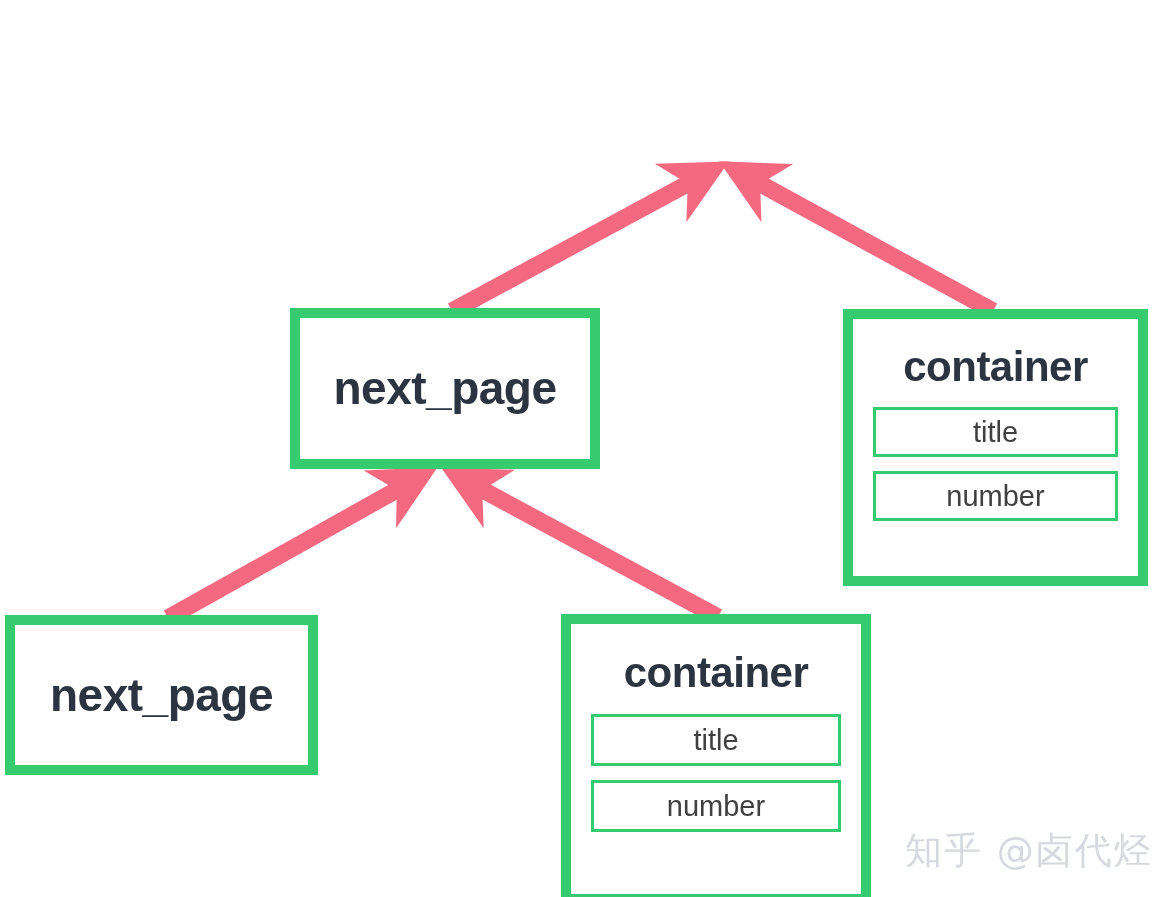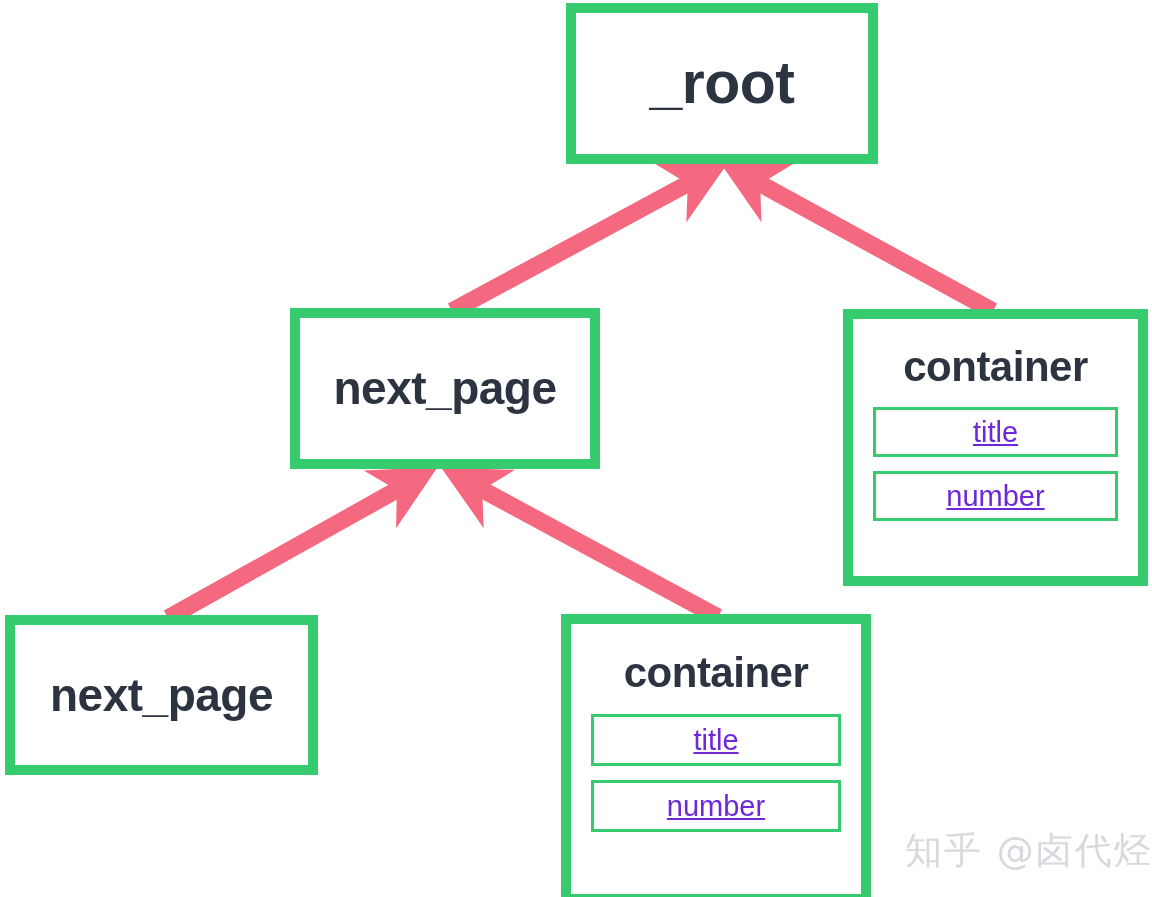--- a/index.html
+++ b/index.html
@@ -49,24 +49,23 @@
     width: 100%;
     box-sizing: border-box;
     display: flex;
     flex-direction: column;
     align-items: stretch;
   }
   .field {
     box-sizing: border-box;
     border: 3px solid #35cb6e;
     background: #ffffff;
-    color: #6d28d9;
+    color: #404040;
     text-align: center;
     white-space: nowrap;
-    text-decoration: underline;
   }
 
   
   #node-root {
     left: 566px; top: 3px; width: 312px; height: 161px;
   }
   #node-root .node-label { font-size: 59px; }
 
   #node-next-page-1 {
     left: 290px; top: 308px; width: 310px; height: 161px;
@@ -121,23 +120,20 @@
 
     <line x1="452" y1="311" x2="702" y2="176" stroke="#f4697f" stroke-width="17" marker-end="url(#ah)"></line>
 
     <line x1="993" y1="311" x2="746" y2="176" stroke="#f4697f" stroke-width="17" marker-end="url(#ah)"></line>
 
     <line x1="168" y1="618" x2="411" y2="482" stroke="#f4697f" stroke-width="17" marker-end="url(#ah)"></line>
 
     <line x1="718" y1="617" x2="468" y2="482" stroke="#f4697f" stroke-width="17" marker-end="url(#ah)"></line>
   </svg>
 
-  <div class="node" id="node-root">
-    <div class="node-label">_root</div>
-  </div>
 
   <div class="node" id="node-next-page-1">
     <div class="node-label">next_page</div>
   </div>
 
   <div class="node" id="node-container-1">
     <div class="node-label">container</div>
     <div class="node-fields">
       <div class="field">title</div>
       <div class="field">number</div>

